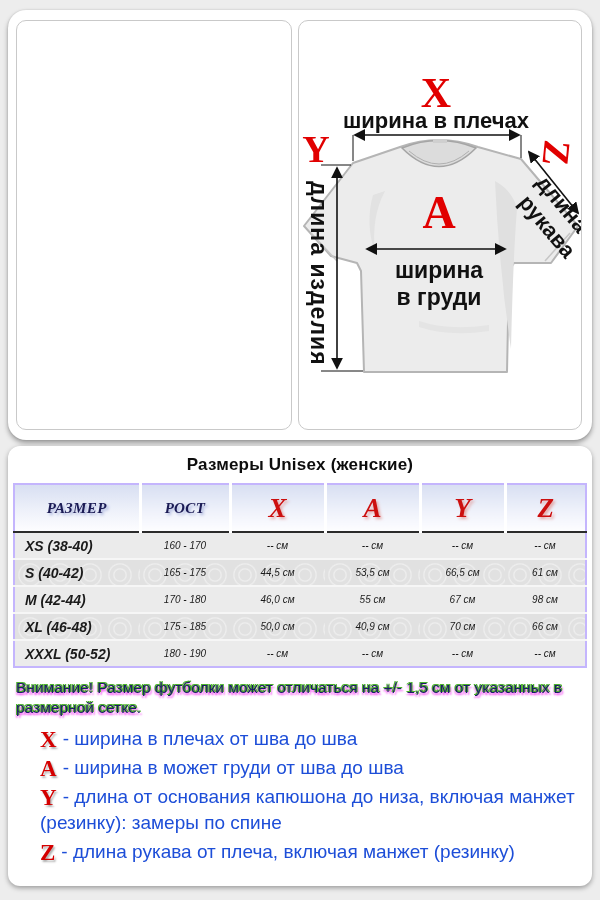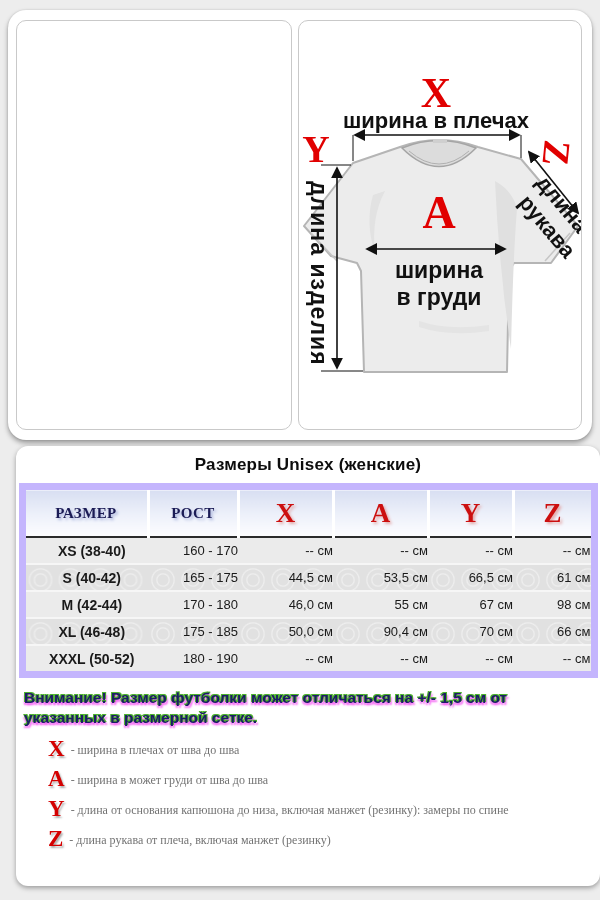--- a/index.html
+++ b/index.html
@@ -20,67 +20,67 @@
   }
   .panel-left{left:8px;width:276px;}
   .panel-right{left:290px;width:284px;}
   .panel-right svg{position:absolute;left:0;top:0;}
 
   .dj-red{fill:#e10000;font-family:"Liberation Serif",serif;font-weight:bold;}
   .dj-black{fill:#111;font-family:"Liberation Sans",sans-serif;font-weight:bold;}
 
   
   .bottom-card{
-    position:absolute;left:16px;top:446px;width:584px;height:440px;
+    position:absolute;left:8px;top:446px;width:584px;height:440px;
     background:#fff;border-radius:12px;box-sizing:border-box;
     box-shadow:0 2px 5px rgba(0,0,0,.35);
   }
   .table-title{
     padding-top:9px;text-align:center;font-size:17px;font-weight:bold;color:#0d0d0d;
     letter-spacing:.2px;
   }
   table.size-table{
     margin:8px auto 0;width:572px;border-collapse:collapse;
-    border:7px solid #c4b5fd;table-layout:fixed;
+    border:2px solid #c4b5fd;table-layout:fixed;font-style:italic;
   }
   .size-table th{
     height:44px;vertical-align:middle;text-align:center;
     background:linear-gradient(180deg,#d8dff2 0%,#eef1fa 55%,#fdfdff 100%);
     border-bottom:2px solid #2b2b2b;
     font-family:"Liberation Serif",serif;
   }
   .size-table th:not(:last-child){border-right:3px solid #fff;}
   .th-text{font-size:15px;font-weight:bold;color:#1b1b55;letter-spacing:.4px;
     text-shadow:2px 2px 3px #aab4dd;}
   .th-letter{font-size:27px;font-weight:bold;color:#cc0f0f;text-shadow:2px 2px 3px #e3a8a8;}
   .size-table td{
-    height:25px;font-size:13px;color:#1a1a1a;text-align:right;padding:0;
-  }
-  .size-table td.c-size{text-align:center;padding-left:10px;font-weight:bold;font-size:14px;}
+    height:25px;font-size:10px;color:#1a1a1a;text-align:center;padding:0;
+  }
+  .size-table td.c-size{text-align:left;padding-left:10px;font-weight:bold;font-size:14px;}
   .size-table tr:nth-child(odd) td{background:#ebebeb;}
   .size-table tr:nth-child(even) td{
     background-color:#e1e1e1;
     background-image:radial-gradient(circle,rgba(255,255,255,0) 5px,rgba(255,255,255,.45) 6px,
       rgba(255,255,255,0) 7.5px,rgba(255,255,255,0) 10px,rgba(255,255,255,.45) 11px,rgba(255,255,255,0) 12.5px);
     background-size:30px 30px;
   }
   .size-table tr:not(:last-child) td{border-bottom:2px solid #f6f6f6;}
 
   .warning{
-    margin:10px 8px 0 8px;font-size:15.5px;font-weight:bold;line-height:1.3;
+    margin:10px 8px 0 8px;font-size:15.5px;font-weight:normal;line-height:1.3;
     color:#1c1c66;
     text-shadow:1px -1px 0 #4db32c,-1px -1px 0 #4db32c,-1px 2px 2px #f468f4,2px 2px 2px #f468f4;
   }
   .legend{margin:8px 12px 0 32px;width:540px;}
   .legend-item{margin-bottom:3px;line-height:25px;}
   .legend-letter{
     font-family:"Liberation Serif",serif;font-weight:bold;font-size:23px;color:#d40000;
     text-shadow:1.5px 1.5px 2px #b0b0b0;margin-right:6px;vertical-align:-2px;
   }
-  .legend-text{font-size:12px;color:#737373;font-family:Liberation Serif, serif;}
+  .legend-text{font-size:19px;color:#1d4ed8;}
 </style>
 </head>
 <body>
 
 <div class="top-card">
   <div class="panel panel-left"></div>
 
   <div class="panel panel-right">
     <svg width="282" height="408" viewBox="0 0 282 408">
       <defs>
@@ -183,21 +183,21 @@
         <td>170 - 180</td>
         <td>46,0 см</td>
         <td>55 см</td>
         <td>67 см</td>
         <td>98 см</td>
       </tr>
       <tr>
         <td class="c-size">XL (46-48)</td>
         <td>175 - 185</td>
         <td>50,0 см</td>
-        <td>90,4 см</td>
+        <td>40,9 см</td>
         <td>70 см</td>
         <td>66 см</td>
       </tr>
       <tr>
         <td class="c-size">XXXL (50-52)</td>
         <td>180 - 190</td>
         <td>-- см</td>
         <td>-- см</td>
         <td>-- см</td>
         <td>-- см</td>

